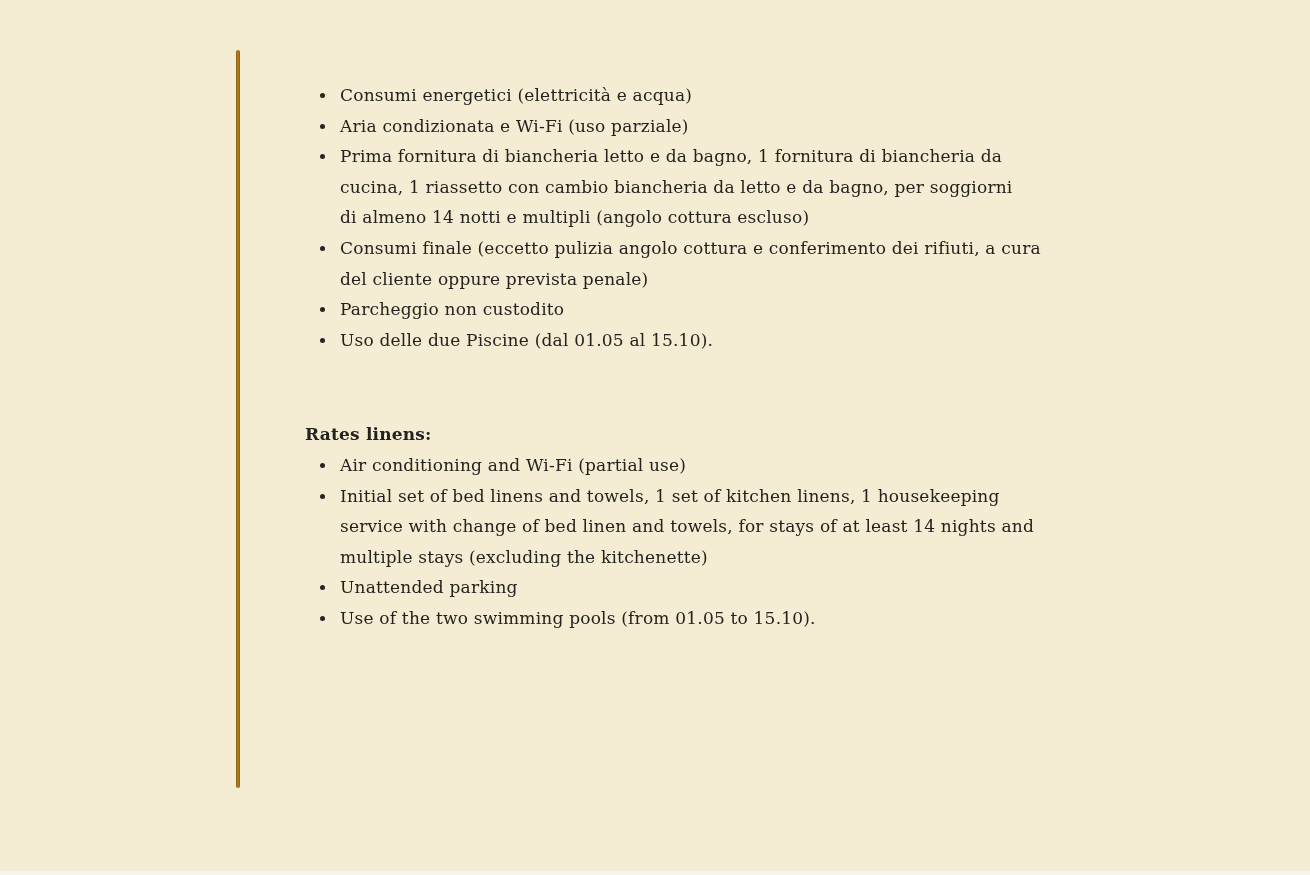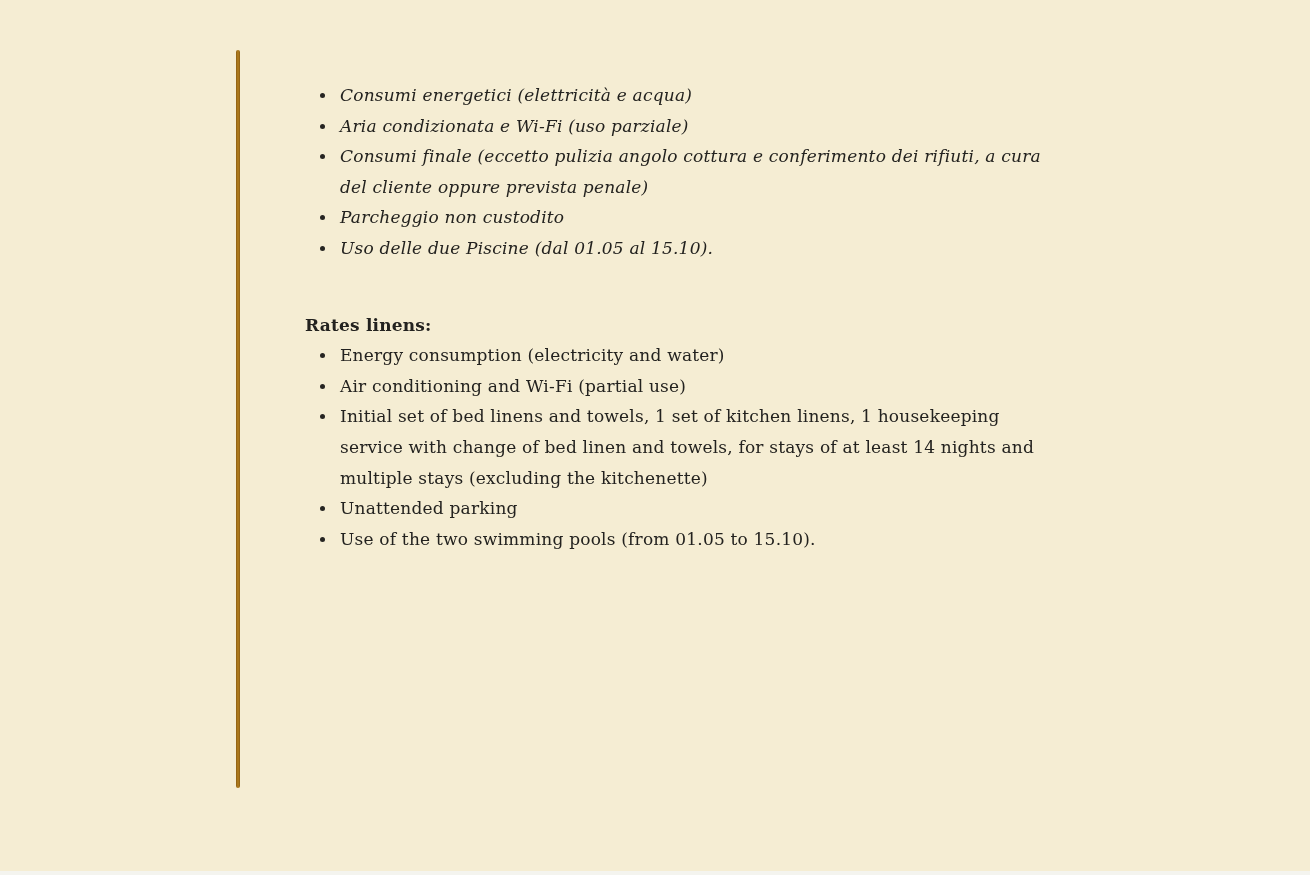--- a/index.html
+++ b/index.html
@@ -38,22 +38,21 @@
     font-weight: bold;
     line-height: 30.6px;
     letter-spacing: 0.2px;
   }
   ul.bullet-list {
     list-style: none;
     margin: 0;
     padding: 0;
   }
   ul.bullet-list.first {
-    margin-bottom: 46px;
-    font-style: italic;
+    margin-bottom: 64px;
   }
   ul.bullet-list li {
     position: relative;
     padding-left: 35px;
     white-space: pre-line;
     letter-spacing: 0.2px;
   }
   ul.bullet-list li::before {
     content: "";
     position: absolute;
@@ -77,31 +76,33 @@
 <body>
 
 <div class="accent-line"></div>
 
 <div class="content">
 
   <section>
     <ul class="bullet-list first">
       <li>Consumi energetici (elettricità e acqua)</li>
       <li>Aria condizionata e Wi-Fi (uso parziale)</li>
+      <li>Prima fornitura di biancheria letto e da bagno, 1 fornitura di biancheria da
+cucina, 1 riassetto con cambio biancheria da letto e da bagno, per soggiorni
+di almeno 14 notti e multipli (angolo cottura escluso)</li>
       <li>Consumi finale (eccetto pulizia angolo cottura e conferimento dei rifiuti, a cura
 del cliente oppure prevista penale)</li>
       <li>Parcheggio non custodito</li>
       <li>Uso delle due Piscine (dal 01.05 al 15.10).</li>
     </ul>
   </section>
 
   <section>
     <h2 class="section-heading">Rates linens:</h2>
     <ul class="bullet-list">
-      <li>Energy consumption (electricity and water)</li>
       <li>Air conditioning and Wi-Fi (partial use)</li>
       <li>Initial set of bed linens and towels, 1 set of kitchen linens, 1 housekeeping
 service with change of bed linen and towels, for stays of at least 14 nights and
 multiple stays (excluding the kitchenette)</li>
       <li>Unattended parking</li>
       <li>Use of the two swimming pools (from 01.05 to 15.10).</li>
     </ul>
   </section>
 
 </div>

